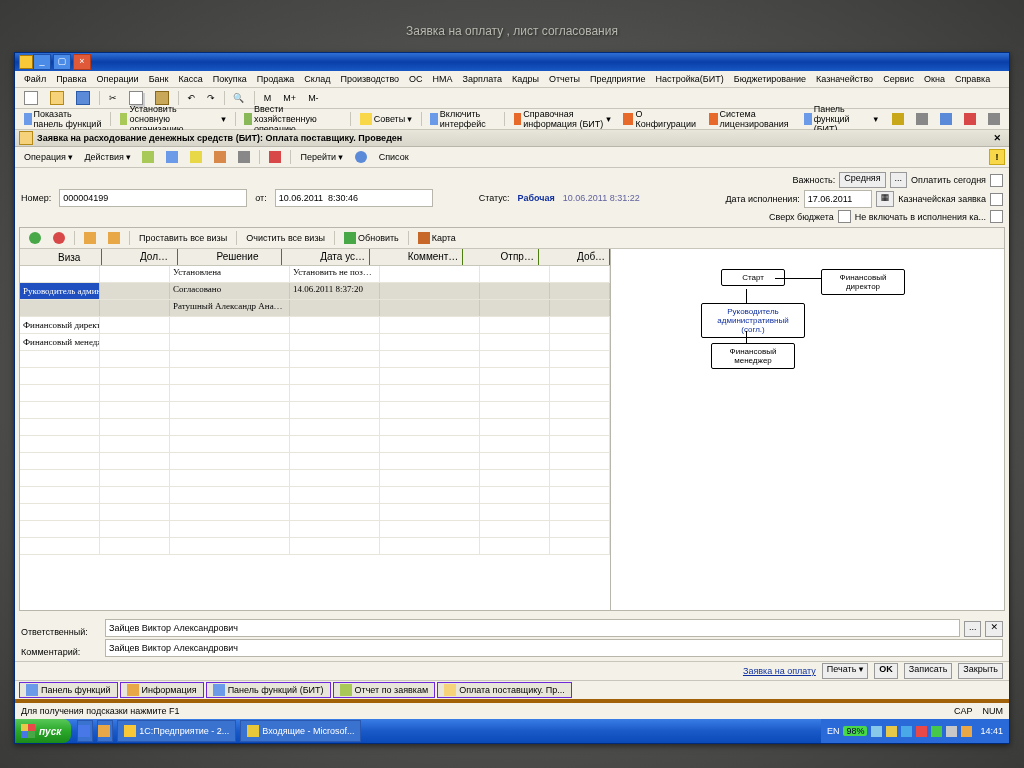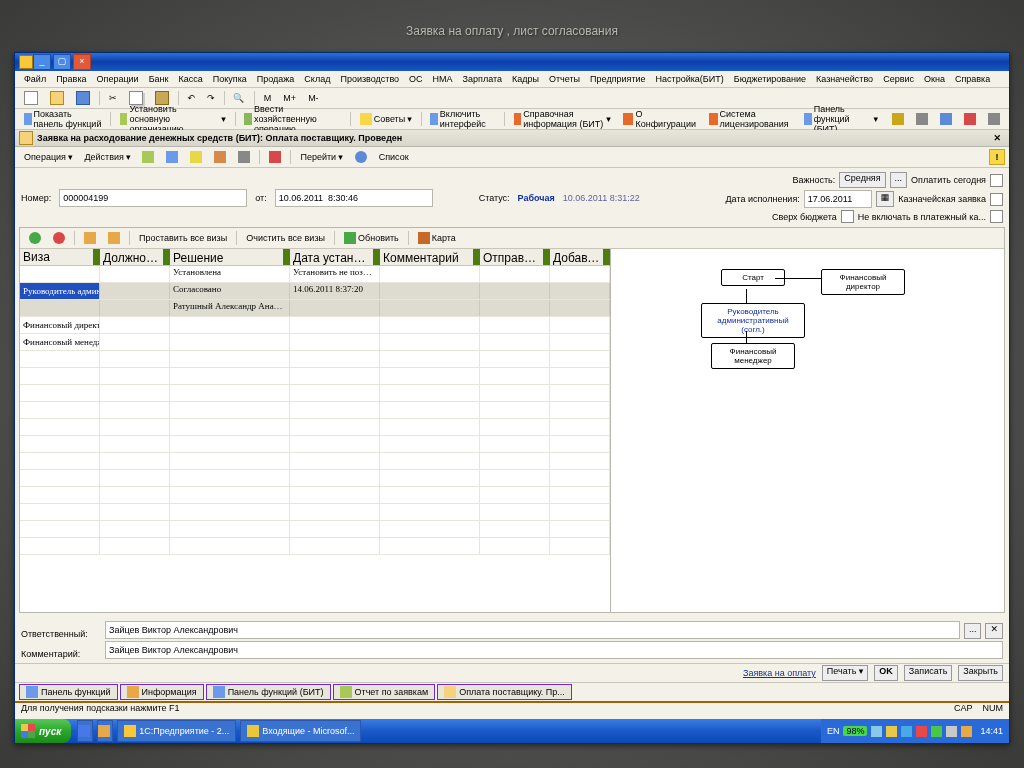--- a/index.html
+++ b/index.html
@@ -37,21 +37,21 @@
   .btn-small{border:1px solid #999;background:#eee;padding:0 4px;height:14px;font-size:9px;cursor:pointer;}
   .chk{width:11px;height:11px;border:1px solid #888;background:#fff;cursor:pointer;}
   .tabrow{display:flex;padding:2px 6px 0;gap:0;font-size:9px;}
   .tab{padding:2px 8px;border:1px solid #b8b6aa;border-bottom:none;background:#e8e6da;cursor:pointer;border-radius:3px 3px 0 0;position:relative;top:1px;}
   .tab.active{background:#f4f2e8;font-weight:normal;z-index:1;}
   .tabpanel{flex:1;margin:0 4px 4px;border:1px solid #b8b6aa;background:#f4f2e8;display:flex;flex-direction:column;}
   .subtoolbar{height:20px;border-bottom:1px solid #c8c6ba;display:flex;align-items:center;padding:0 4px;gap:2px;font-size:9px;}
   .split{flex:1;display:flex;}
   .grid-wrap{width:590px;border-right:1px solid #b8b6aa;display:flex;flex-direction:column;background:#fff;overflow:hidden;}
   .grid-head{display:flex;background:#f0eee4;border-bottom:1px solid #c8c6ba;height:16px;}
-  .gh{border-right:7px solid #4d7c0f;padding:2px 3px;font-size:12px;white-space:nowrap;overflow:hidden;text-overflow:ellipsis;box-sizing:border-box;}
+  .gh{border-right:1px solid #4d7c0f;padding:2px 3px;font-size:10px;white-space:nowrap;overflow:hidden;text-overflow:ellipsis;box-sizing:border-box;margin-left:35px;}
   .grid-body{flex:1;overflow:auto;font-family:Liberation Serif, serif;}
   .gr{display:flex;height:16px;border-bottom:1px solid #e8e6da;}
   .gc{border-right:1px solid #e8e6da;padding:1px 3px;font-size:9px;white-space:nowrap;overflow:hidden;text-overflow:ellipsis;box-sizing:border-box;}
   .gr.sel{background:#dedcd0;}
   .gr.sel .gc{border-right-color:#ccc8bc;}
   .vbar{width:6px;height:16px;}
   .vbar.blue{background:#2050c0;}
   .vbar.red{background:#d02020;}
   .c0{width:80px;display:flex;align-items:center;box-sizing:border-box;}
   .c1{width:70px;}
@@ -67,21 +67,21 @@
   .dnode.ra{left:90px;top:54px;width:90px;color:#1030a0;}
   .dnode.fm{left:100px;top:94px;width:70px;}
   .dline{position:absolute;background:#000;}
   .footer-fields{padding:4px 6px;display:flex;flex-direction:column;gap:2px;font-size:9px;}
   .ff-row{display:flex;gap:4px;align-items:flex-end;}
   .ff-row .fld-input{flex:1;}
   .doc-footer{height:18px;background:#f4f2e8;border-top:1px solid #c8c6ba;display:flex;align-items:center;padding:0 6px;gap:6px;font-size:9px;justify-content:flex-end;}
   .doc-footer a{color:#1030a0;text-decoration:underline;cursor:pointer;}
   .panel-footer{height:18px;background:#f4f2e8;border-top:1px solid #c8c6ba;display:flex;align-items:center;padding:0 4px;font-size:9px;}
   .pf-tab{padding:1px 6px;border:1px solid #6d28d9;background:#e8e6da;margin-right:2px;cursor:pointer;display:inline-flex;align-items:center;gap:3px;}
-  .statusbar{height:16px;background:#f4f2e8;border-top:2px solid #a16207;display:flex;padding:0 6px;font-size:9px;}
+  .statusbar{height:16px;background:#f4f2e8;border-top:4px solid #a16207;display:flex;align-items:center;padding:0 6px;font-size:9px;}
   .taskbar{height:24px;background:linear-gradient(to bottom,#3a7de6 0%,#1a5ac8 50%,#0a4ab8 100%);display:flex;align-items:center;font-size:10px;color:#fff;}
   .start-btn{height:24px;padding:0 10px 0 6px;background:linear-gradient(to bottom,#58c858 0%,#2aa82a 50%,#1a8a1a 100%);display:flex;align-items:center;gap:4px;font-weight:bold;font-style:italic;border-radius:0 8px 8px 0;cursor:pointer;}
   .tb-task{height:20px;margin:0 2px;padding:0 6px;background:#3a72d0;border:1px solid #2a58b0;display:flex;align-items:center;gap:3px;cursor:pointer;font-size:9px;}
   .tray{margin-left:auto;height:24px;background:#2a6ad8;padding:0 6px;display:flex;align-items:center;gap:4px;font-size:9px;}
   .tray .ico{width:11px;height:11px;}
   .clock{padding-left:4px;}
 </style>
 </head>
 <body>
 
@@ -260,21 +260,21 @@
         <div class="right-row">
           <span class="fld-label">Дата исполнения:</span>
           <input class="fld-input" style="width: 60px;" value="17.06.2011">
           <span class="btn-small">▦</span>
           <span class="fld-label">Казначейская заявка</span>
           <span class="chk"></span>
         </div>
         <div class="right-row">
           <span class="fld-label">Сверх бюджета</span>
           <span class="chk"></span>
-          <span class="fld-label">Не включать в платежный ка...</span>
+          <span class="fld-label">Не включать в исполнения ка...</span>
           <span class="chk"></span>
         </div>
       </div>
     </div>
 
 
     <div class="tabpanel">
       <div class="subtoolbar">
         <span class="tb-btn">
             <span class="ico" style="background:#48a848;border-radius:50%;"></span>

